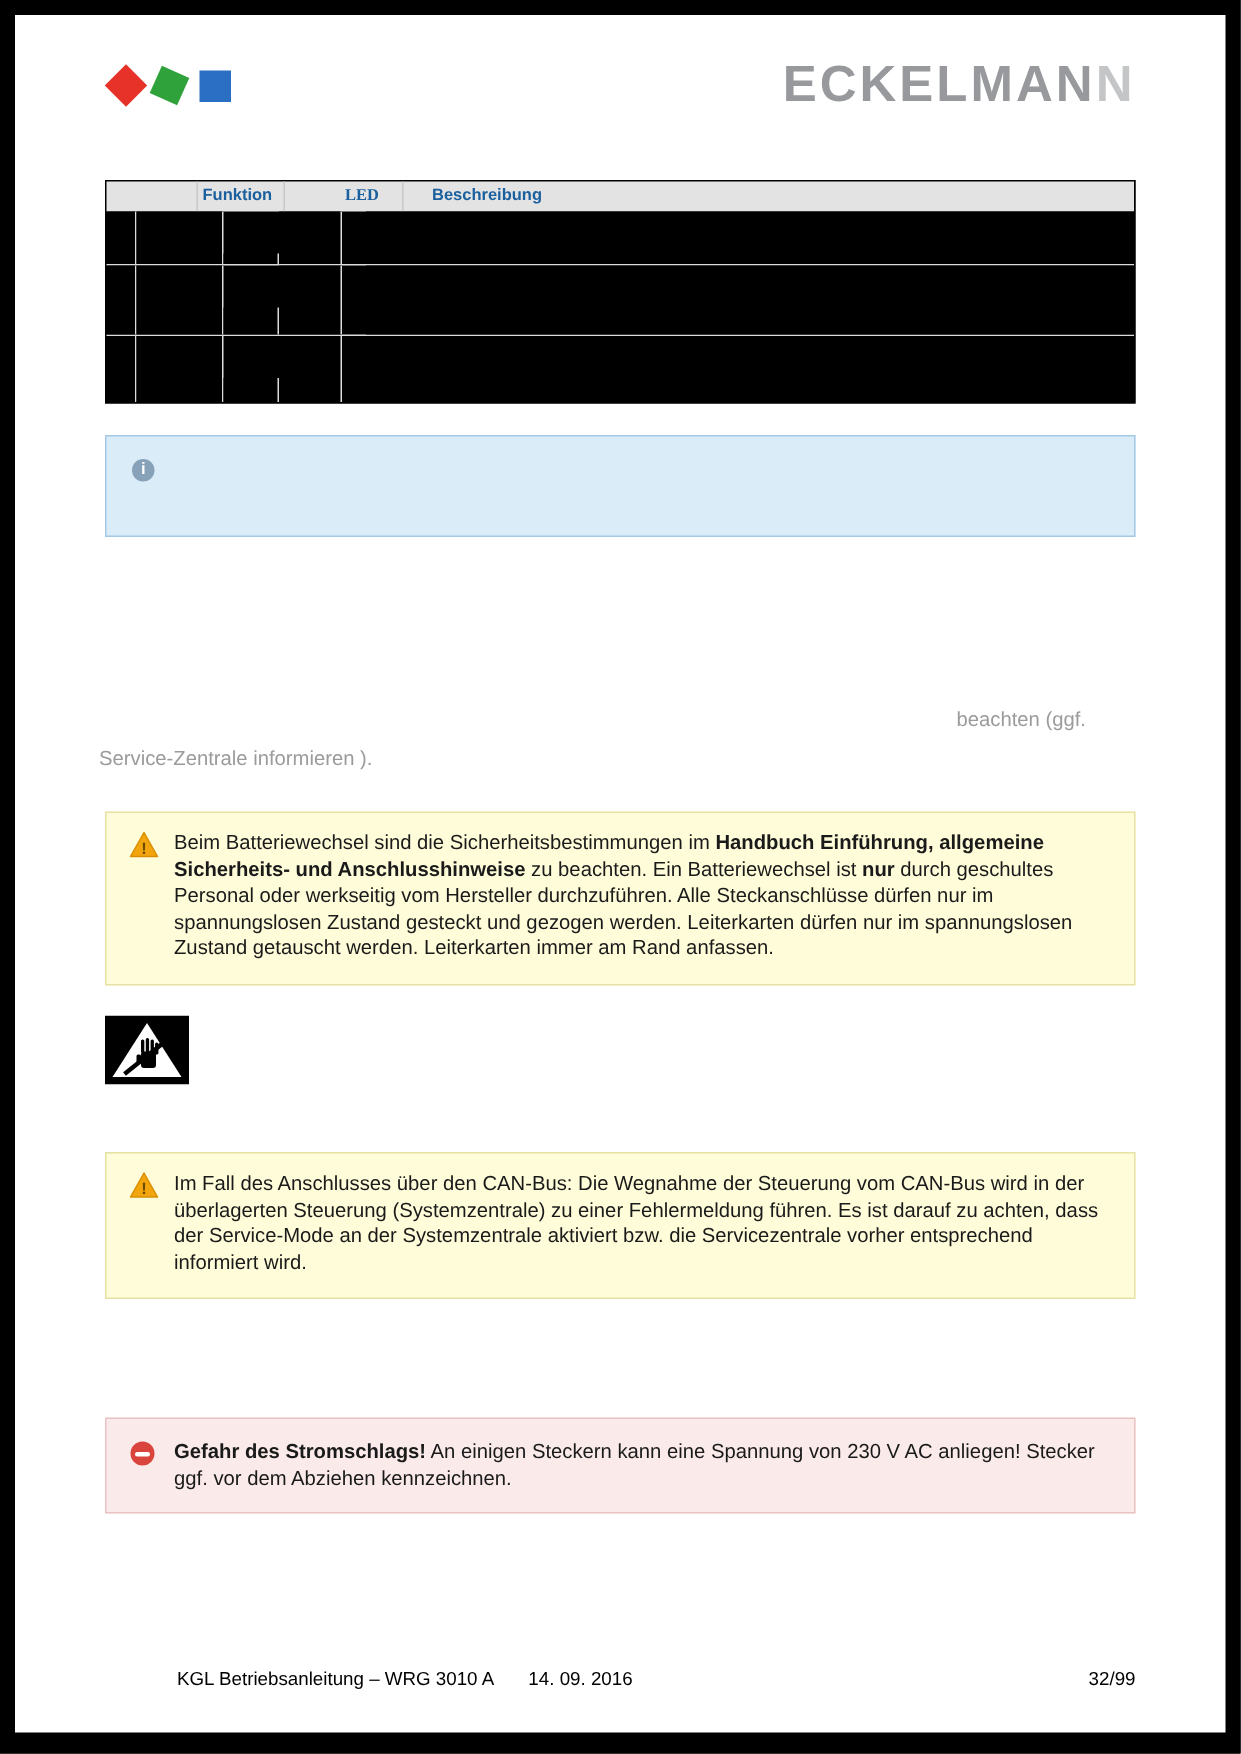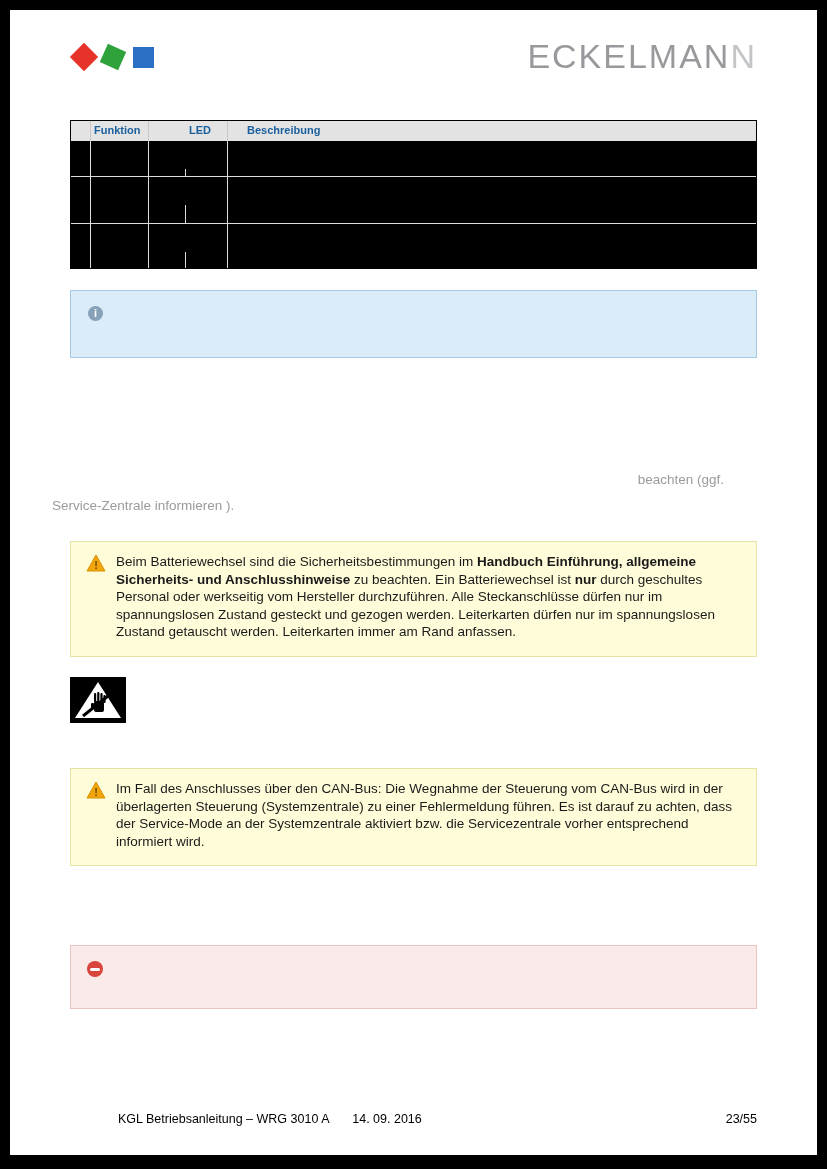--- a/index.html
+++ b/index.html
@@ -11,33 +11,33 @@
   }
   .page { position: absolute; left: 10px; top: 10px; width: 807px; height: 1145px; background: #fff; }
 
   
   .logo { position: absolute; left: 70px; top: 43px; width: 92px; height: 30px; }
   .sq { position: absolute; width: 20px; height: 20px; }
   .sq.red   { left: 4px;  top: 4px; background: #E63228; transform: rotate(45deg); }
   .sq.green { left: 33px; top: 4px; background: #2FA23C; transform: rotate(24deg); }
   .sq.blue  { left: 63px; top: 4px; width: 21px; height: 21px; background: #2B6FC4; }
 
-  .wordmark { position: absolute; top: 37px; right: 70px; font-size: 34px; font-weight: normal; letter-spacing: 2px; color: #97999C; white-space: nowrap; }
+  .wordmark { position: absolute; top: 37px; right: 70px; font-size: 34px; font-weight: bold; letter-spacing: 2px; color: #97999C; white-space: nowrap; }
   .wm-light { color: #C3C5C7; }
 
   
   .sig-table { position: absolute; left: 70px; top: 120px; width: 687px; border: 1px solid #000; background: #000; }
   .t-row { display: flex; }
-  .t-head { background: #E3E3E3; height: 20px; }
+  .t-head { background: #E3E3E3; height: 20px; padding-left: 41px; }
   .t-head .t-cell { color: #1A5F9E; font-size: 11px; font-weight: bold; line-height: 19px; padding-left: 3px; border-right: 1px solid #C8C8C8; overflow: hidden; }
   .t-head .t-cell:last-child { border-right: none; }
   .t-body .t-cell { background: #000; border-right: 1px solid #DCDCDC; }
   .t-body .t-cell:last-child { border-right: none; }
   .t-body.r2, .t-body.r3 { border-top: 1px solid #DCDCDC; }
-  .c1 { width: 20px; } .c2 { width: 58px; } .c3 { width: 37px; margin-top: 28px; } .c4 { width: 42px; } .c5 { flex: 1; margin-left: 16px; }
+  .c1 { width: 20px; } .c2 { width: 58px; } .c3 { width: 37px; margin-top: 28px; } .c4 { width: 42px; font-family: Liberation Serif, serif; } .c5 { flex: 1; margin-left: 16px; }
   .r1 { height: 35px; } .r2 { height: 47px; } .r3 { height: 45px; }
 
   
   .note { position: absolute; left: 70px; width: 687px; }
   .note-text { font-size: 13.5px; color: #1a1a1a; }
 
   .info { top: 290px; height: 68px; background: #D9ECF8; border: 1px solid #A5C9E4; }
   .info .note-text { margin: 12px 14px 0 45px; line-height: 22px; }
   .info-icon { position: absolute; left: 17px; top: 15px; width: 15px; height: 15px; border-radius: 50%;
     background: #87A2B8; color: #fff; font-size: 11px; line-height: 15px; text-align: center; font-weight: bold; }
@@ -52,21 +52,21 @@
 
   .danger { top: 945px; height: 64px; background: #FBEAEA; border: 1px solid #EAC3C3; }
   .danger .note-text { margin: 13px 14px 0 45px; line-height: 17.6px; }
   .danger-icon { position: absolute; left: 16px; top: 15px; width: 16px; height: 16px; border-radius: 50%; background: #D9453C; }
   .danger-icon .bar { position: absolute; left: 3px; top: 6.5px; width: 10px; height: 3px; background: #fff; border-radius: 1.5px; }
 
   .esd { position: absolute; left: 70px; top: 677px; width: 56px; height: 46px; }
 
   .frag { position: absolute; font-size: 13.5px; line-height: 16px; color: #9B9B9B; }
   .frag-right { top: 472px; left: 70px; width: 654px; text-align: right; }
-  .frag-left  { top: 498px; left: 52px; }
+  .frag-left  { top: 498px; left: 66px; }
 
   .footer { position: absolute; top: 1112px; font-size: 12.5px; color: #000; margin-left: 48px; }
   .footer.f-left { left: 70px; }
   .footer.f-center { left: 0; width: 678px; text-align: center; }
   .footer.f-right { right: 70px; }
 </style>
 </head>
 <body>
 
 <div class="canvas">
@@ -144,18 +144,19 @@
       <path d="M10 1 L19 17 L1 17 Z" fill="#F2A50C" stroke="#D98E00" stroke-width="1" stroke-linejoin="round"></path>
       <text x="10" y="15" text-anchor="middle" font-size="11" font-weight="bold" fill="#6B4B00">!</text>
     </svg>
     <div class="note-text">Im Fall des Anschlusses über den CAN-Bus: Die Wegnahme der Steuerung vom CAN-Bus wird in der überlagerten Steuerung (Systemzentrale) zu einer Fehlermeldung führen. Es ist darauf zu achten, dass der Service-Mode an der Systemzentrale aktiviert bzw. die Servicezentrale vorher entsprechend informiert wird.</div>
   </div>
 
   <div class="note danger">
     <div class="danger-icon">
         <div class="bar"></div>
       </div>
+    <div class="note-text"><span class="bold">Gefahr des Stromschlags!</span><span> An einigen Steckern kann eine Spannung von 230 V AC anliegen! Stecker ggf. vor dem Abziehen kennzeichnen.</span></div>
   </div>
 
   <div class="footer f-left">KGL Betriebsanleitung – WRG 3010 A</div>
   <div class="footer f-center">14. 09. 2016</div>
-  <div class="footer f-right">23/55</div>
+  <div class="footer f-right">32/99</div>
 </div>
 
 </body></html>

